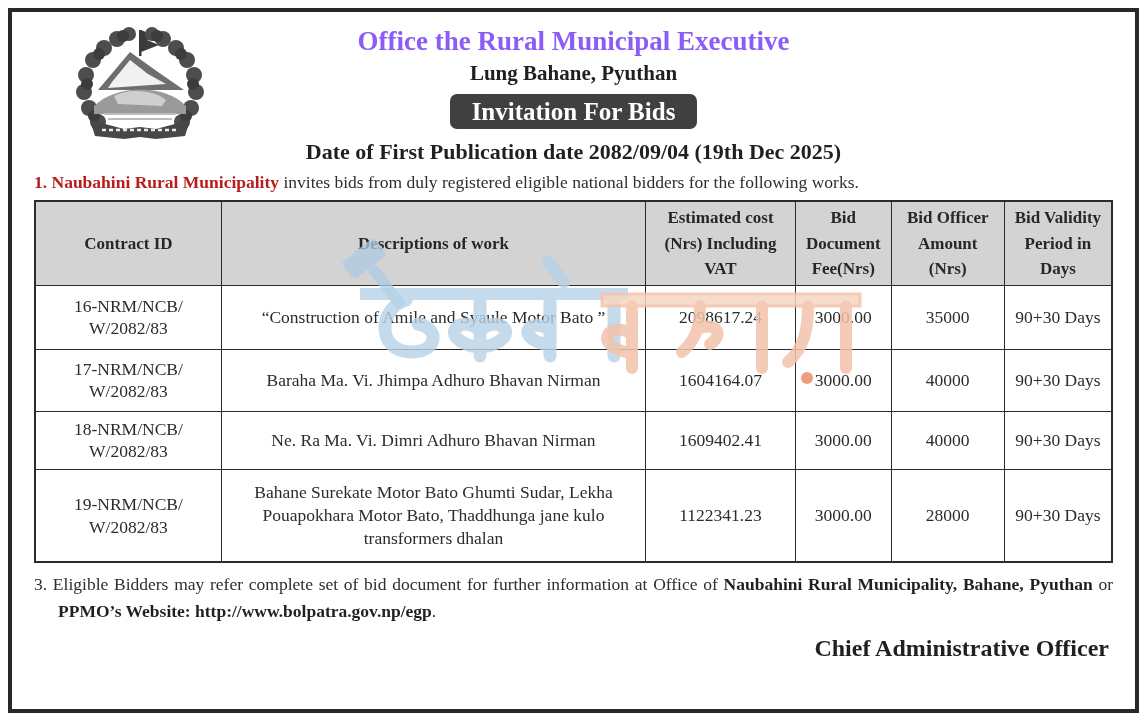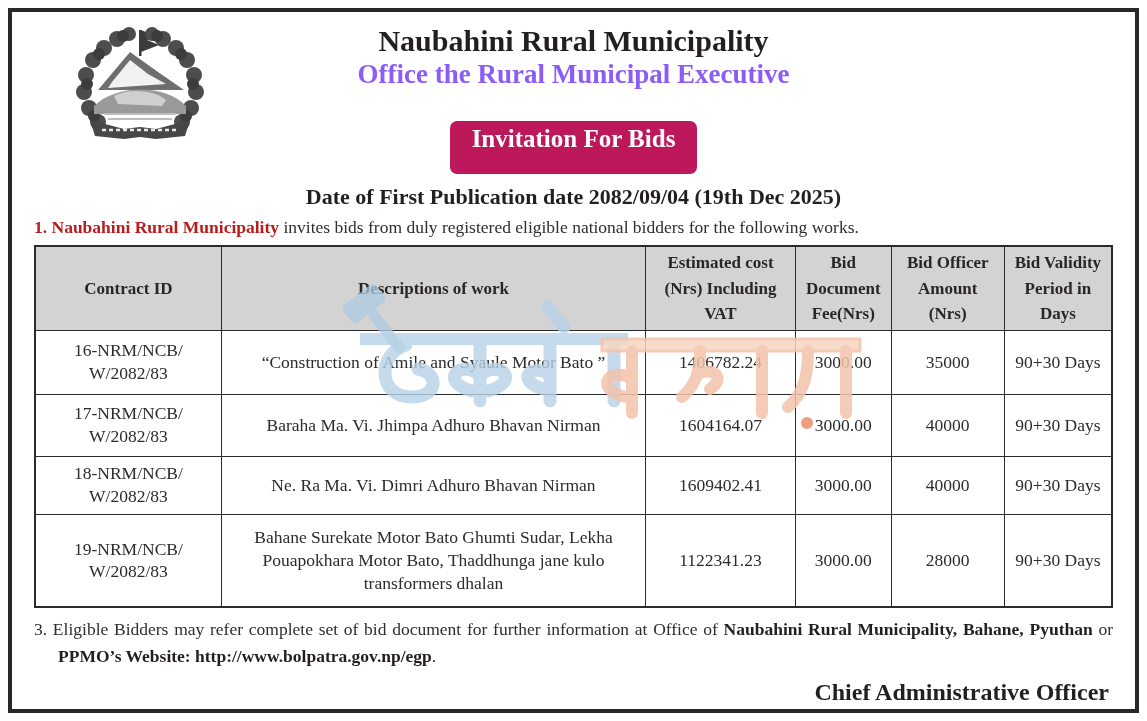--- a/index.html
+++ b/index.html
@@ -14,22 +14,22 @@
 
   
   .emblem{position:absolute;left:62px;top:14px;width:132px;height:122px;}
 
   
   .header{ text-align:center; padding-top:12px; }
   .org-name{font-size:30px;font-weight:bold;color:#231f20;margin:0;line-height:1.1;}
   .office-line{font-size:27px;font-weight:bold;color:#8b5cf6;margin:2px 0 0;line-height:1.15;}
   .addr{font-size:21px;font-weight:bold;color:#231f20;margin:4px 0 0;line-height:1.2;}
   .banner{
-    display:inline-block;background:#be185d;color:#ffffff;font-size:25px;font-weight:bold;
-    padding:4px 22px 20px;border-radius:7px;margin-top:31px;line-height:1.15;
+    display:inline-block;background:#404040;color:#ffffff;font-size:25px;font-weight:bold;
+    padding:4px 22px 2px;border-radius:7px;margin-top:8px;line-height:1.15;
   }
   .pub-line{font-size:22px;font-weight:bold;color:#231f20;margin:10px 0 0;line-height:1.2;}
 
   
   .intro{margin:7px 22px 6px;font-size:17.5px;color:#2e2e2e;line-height:1.25;}
   .intro b{color:#b91c1c;}
 
   
   .table-wrap{position:relative;margin:0 22px;}
   table{width:100%;border-collapse:collapse;border:2.5px solid #2b2b2b;table-layout:fixed;}
@@ -116,22 +116,22 @@
         </g>
 
         <g>
           <path d="M16,94 L50,103 L66,101 L82,103 L116,94 L111,110 L82,113 L66,111 L50,113 L21,110 Z" fill="#474747"></path>
           <path d="M28,104 L104,104" stroke="#e9e9e9" stroke-width="2.5" stroke-dasharray="4,3" fill="none"></path>
         </g>
       </svg>
     </div>
 
     <div class="header">
-      <h1 class="org-name">Naubahini Rural Municipality</h1>
       <h2 class="office-line">Office the Rural Municipal Executive</h2>
+      <div class="addr">Lung Bahane, Pyuthan</div>
       <div>
         <span class="banner">Invitation For Bids</span>
       </div>
       <div class="pub-line">Date of First Publication date 2082/09/04 (19th Dec 2025)</div>
     </div>
 
     <p class="intro"><b>1. Naubahini Rural Municipality</b><span> invites bids from duly registered eligible national bidders for the following works.</span></p>
 
     <div class="table-wrap">
 
@@ -151,21 +151,21 @@
               <th>Estimated cost (Nrs) Including VAT</th>
               <th>Bid Document Fee(Nrs)</th>
               <th>Bid Officer Amount (Nrs)</th>
               <th>Bid Validity Period in Days</th>
             </tr>
         </thead>
         <tbody id="table-body">
             <tr>
               <td>16-NRM/NCB/ W/2082/83</td>
               <td>“Construction of Amile and Syaule Motor Bato ”</td>
-              <td>1406782.24</td>
+              <td>2098617.24</td>
               <td>3000.00</td>
               <td>35000</td>
               <td>90+30 Days</td>
             </tr>
             <tr>
               <td>17-NRM/NCB/ W/2082/83</td>
               <td>Baraha Ma. Vi. Jhimpa Adhuro Bhavan  Nirman</td>
               <td>1604164.07</td>
               <td>3000.00</td>
               <td>40000</td>

